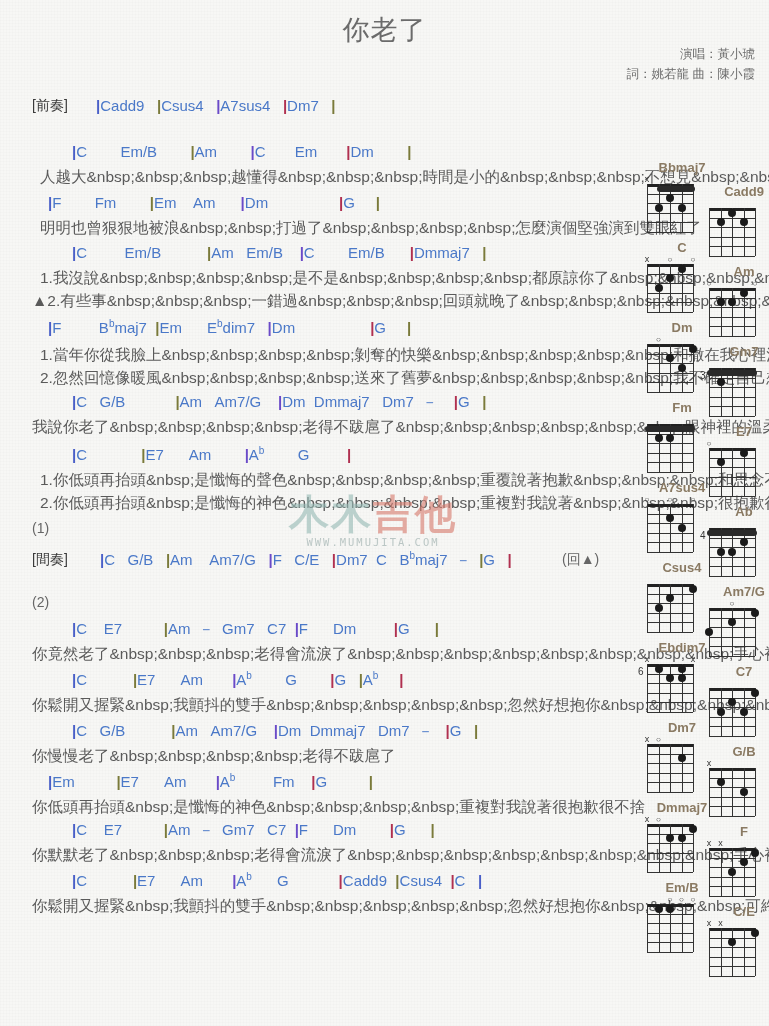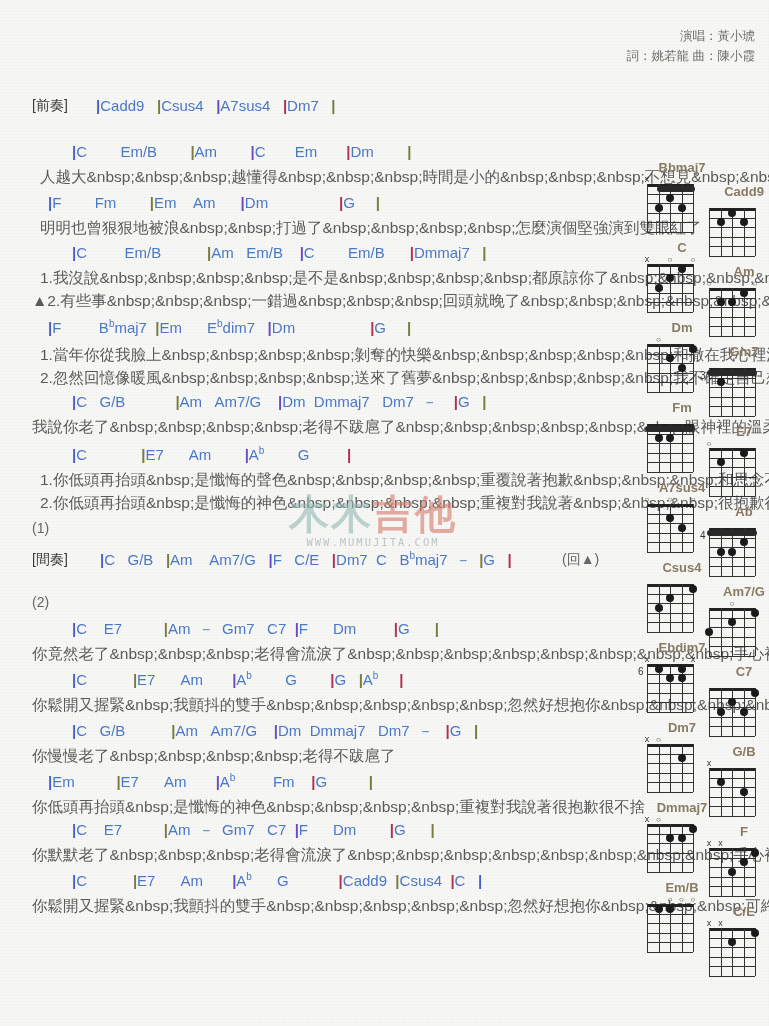--- a/index.html
+++ b/index.html
@@ -22,21 +22,21 @@
   #sheet{position:absolute;inset:0;z-index:1;}
 
   
   #title{
     position:absolute;left:0;right:0;top:12px;
     text-align:center;
     font-size:27px;color:#6b6b6b;letter-spacing:1px;
   }
   #keyinfo{position:absolute;left:112px;top:32px;font-size:13.5px;color:#4a4a4a;line-height:20px;}
   #keyinfo div{white-space:nowrap;}
-  #credits{position:absolute;right:14px;top:26px;text-align:right;font-size:12.5px;color:#6a6a6a;line-height:20px;}
+  #credits{position:absolute;right:14px;top:44px;text-align:right;font-size:12.5px;color:#6a6a6a;line-height:20px;}
   #strum{position:absolute;right:14px;top:102px;text-align:right;font-size:12.5px;color:#333;line-height:19px;font-weight:bold;}
 
   
   .line{position:absolute;white-space:pre;}
   .chordline{font-size:15px;color:#4a78c8;letter-spacing:0px;}
   .lyricline{font-size:15.5px;color:#5a5a5a;}
   .plainline{font-size:14px;color:#666;}
   .sup{font-size:10px;vertical-align:super;line-height:0;}
   .bar{font-weight:bold;}
   .bar-olive{color:#7a7a3a;}
@@ -67,20 +67,21 @@
   .grid .str{position:absolute;top:0;width:1px;height:48px;background:#333;}
   .dot{position:absolute;width:8px;height:8px;border-radius:50%;background:#1a1a1a;transform:translate(-50%,-50%);}
   .barre{position:absolute;height:6px;background:#2a2a2a;border-radius:3px;}
   .fretnum{position:absolute;font-size:10px;color:#333;left:-9px;}
 </style>
 </head>
 <body>
 
 <div id="sheet">
 
+  <div id="title">你老了</div>
 
 
   <div id="credits">
     <div>演唱：黃小琥</div>
     <div>詞：姚若龍  曲：陳小霞</div>
   </div>
 
 
   <div id="watermark">
     <div id="wm-cn"><span>木木</span><span class="r">吉他</span></div>

